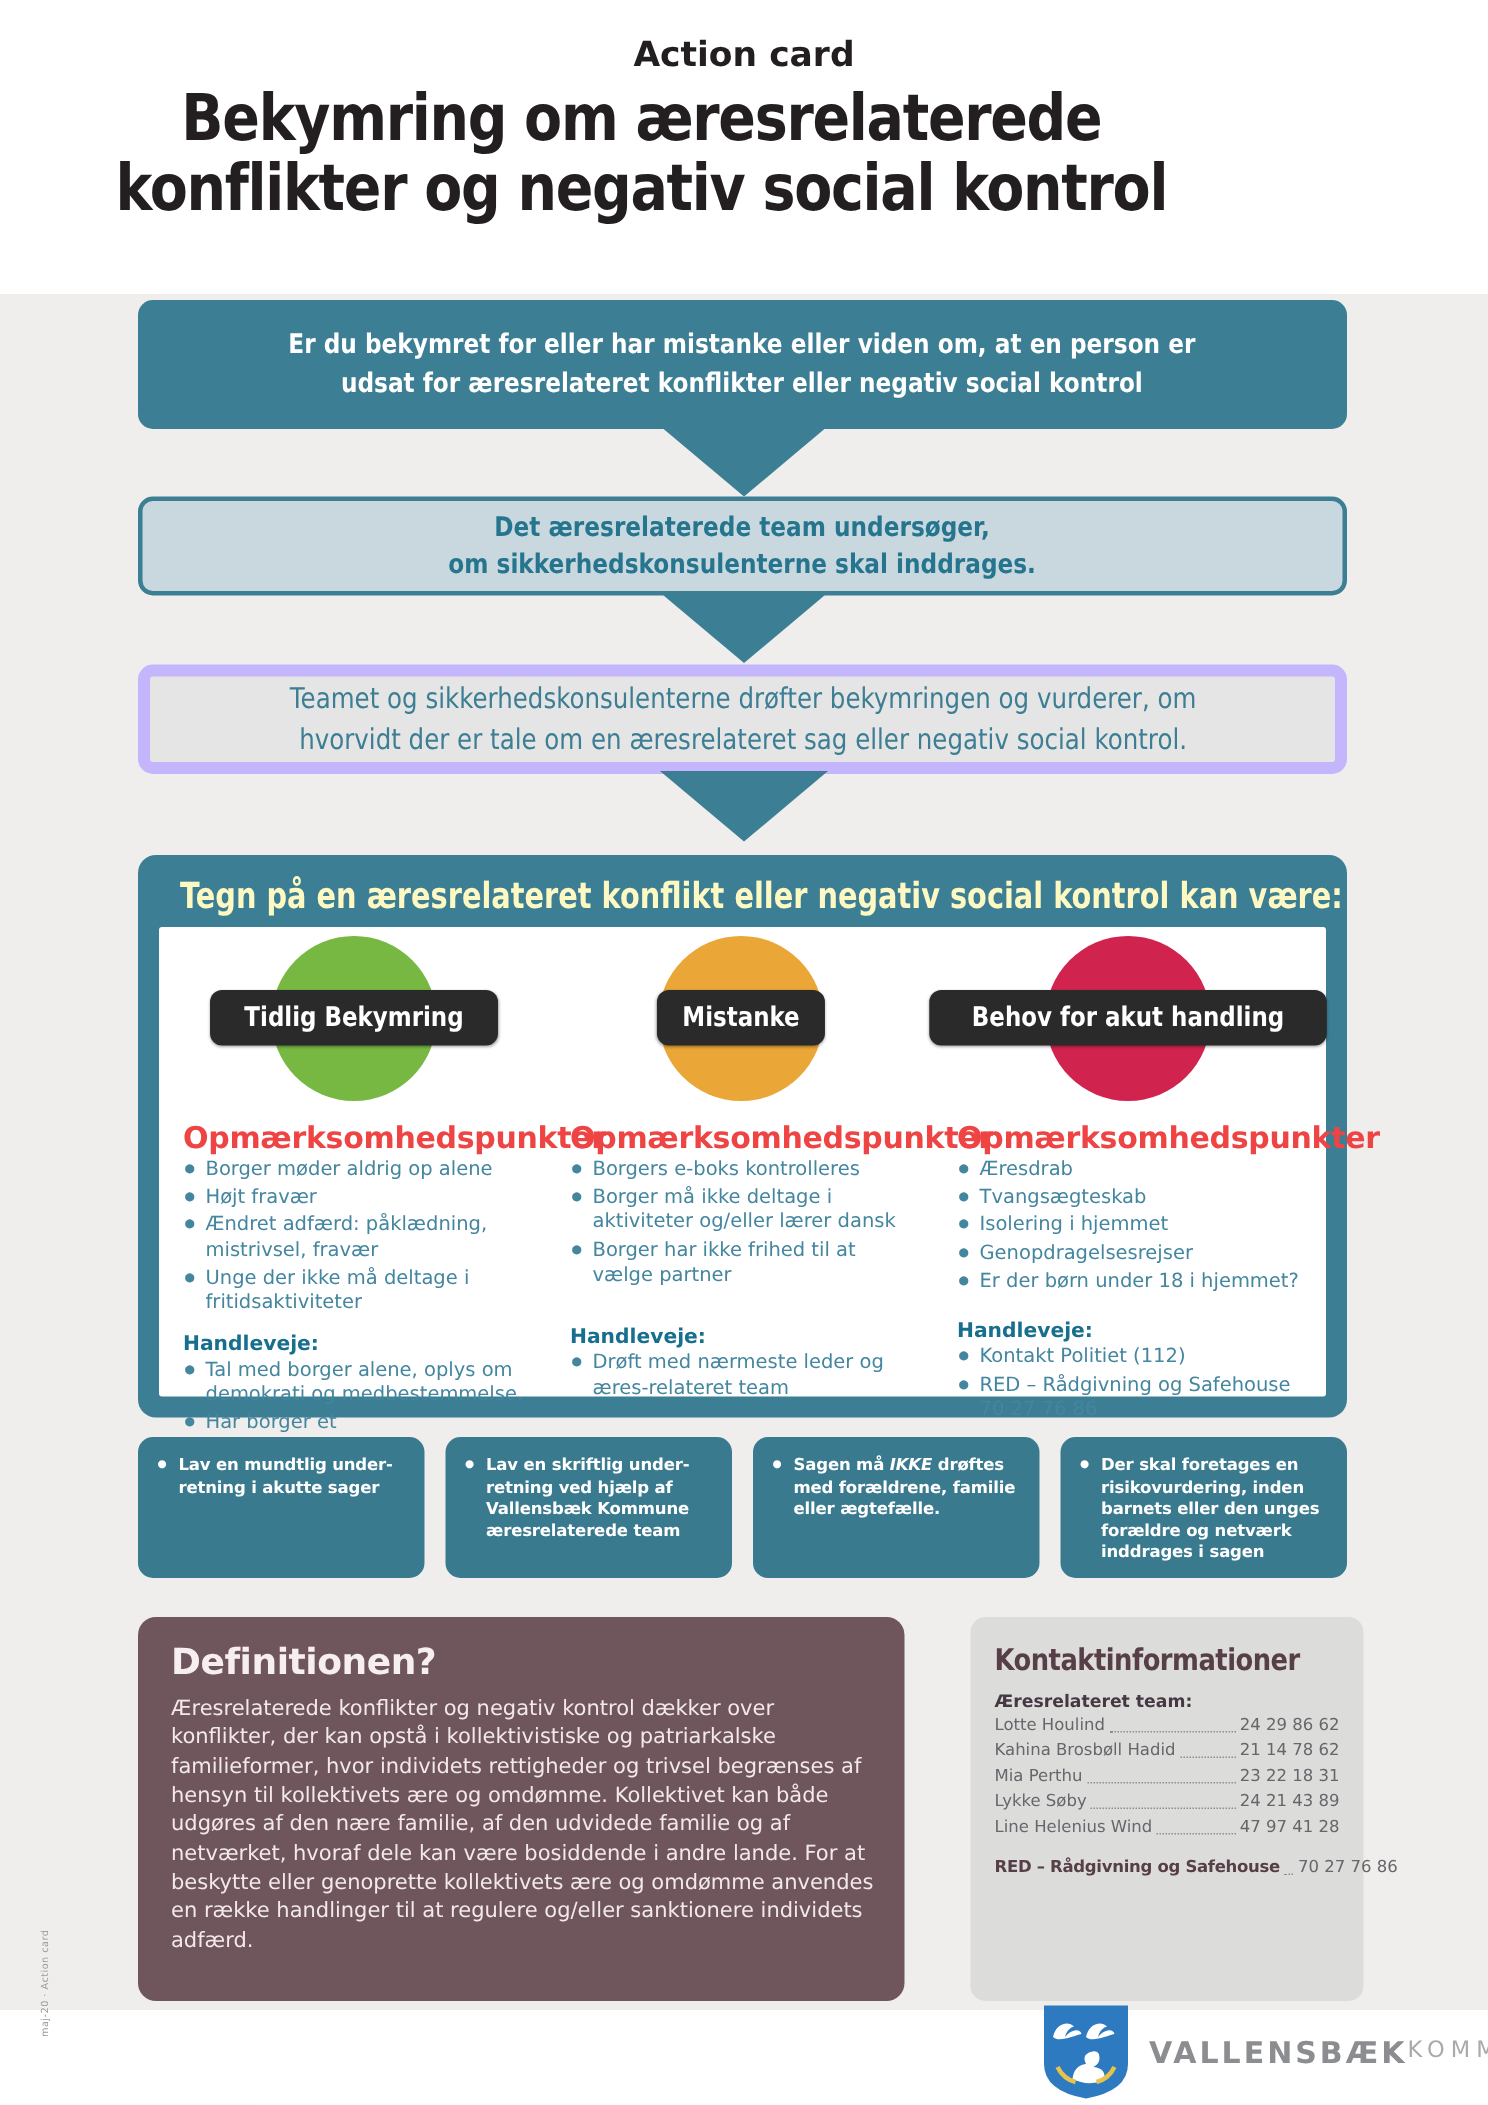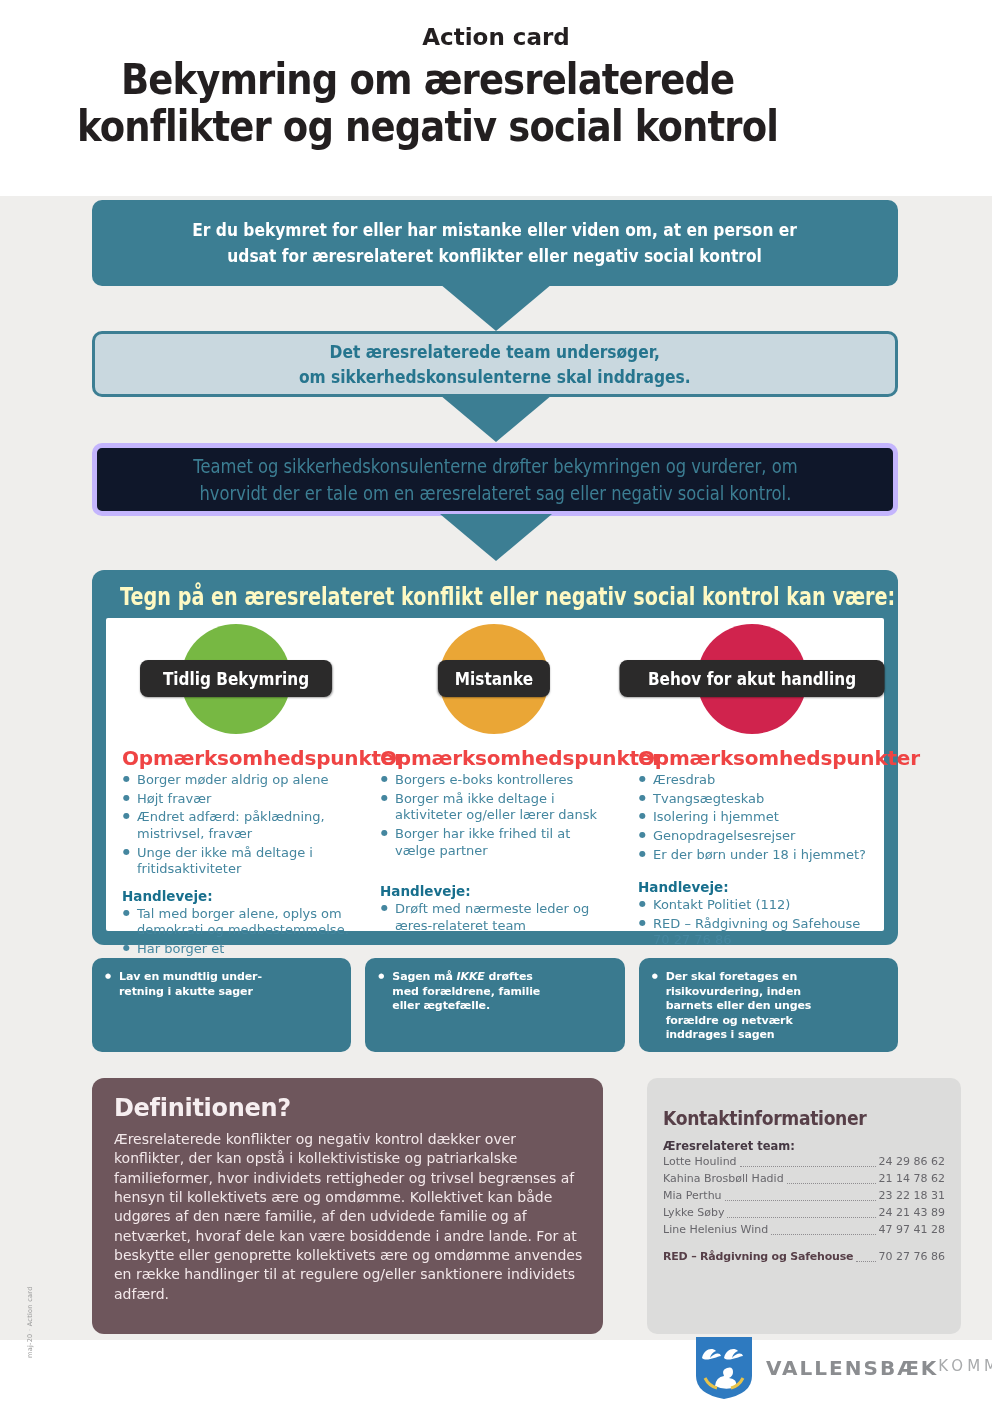--- a/index.html
+++ b/index.html
@@ -14,21 +14,21 @@
   .title  { position:absolute; top:56px; left:0; width:856px; text-align:center;
             font-size:43px; font-weight:bold; color:#231f20; line-height:1.1; letter-spacing:-1px; }
   .cond   { display:inline-block; transform:scaleX(.86); transform-origin:center; white-space:pre-line; }
   .cond-l { display:inline-block; transform:scaleX(.8); transform-origin:left center; white-space:nowrap; }
 
   
   .fbox { position:absolute; left:92px; width:806px; border-radius:10px;
           display:flex; align-items:center; justify-content:center; text-align:center; }
   .fbox1 { top:200px; height:86px; background:#3c7e93; color:#fff; font-weight:bold; font-size:18px; line-height:1.45; }
   .fbox2 { top:331px; height:66px; background:#c9d8df; border:3px solid #3c7e93; color:#26758e; font-weight:bold; font-size:18px; line-height:1.4; }
-  .fbox3 { top:443px; height:73px; background:#0f172a; border:5px solid #c4b5fd; color:#3c7e93; font-size:19px; line-height:1.4; }
+  .fbox3 { top:443px; height:73px; background:#e5e5e5; border:8px solid #c4b5fd; color:#3c7e93; font-size:19px; line-height:1.4; }
   .arrow { position:absolute; left:440px; width:0; height:0;
            border-left:56px solid transparent; border-right:56px solid transparent; border-top:47px solid #3c7e93; }
   .arrow1 { top:284px; } .arrow2 { top:395px; } .arrow3 { top:514px; }
 
   
   .signs { position:absolute; left:92px; top:570px; width:806px; height:375px; background:#3c7e93; border-radius:12px; }
   .signs-header { padding:13px 28px 0 28px; color:#fef9c3; font-weight:bold; font-size:24px; }
   .signs-inner { position:absolute; left:14px; right:14px; top:48px; bottom:14px; background:#fff; border-radius:2px; }
   .scol { position:absolute; top:0; width:252px; height:100%; padding:0 12px; }
   .scol.c0 { left:4px; } .scol.c1 { left:262px; } .scol.c2 { left:520px; }
@@ -52,22 +52,22 @@
   .note p::before { content:"●"; position:absolute; left:1px; top:2px; font-size:7px; color:#fff; }
   .note em { font-style:italic; }
 
   
   .definition { position:absolute; left:92px; top:1078px; width:511px; height:256px; background:#6e565c;
                 border-radius:12px; padding:16px 20px 12px 22px; }
   .definition h2 { color:#f6eef0; font-size:24px; font-weight:bold; letter-spacing:-.3px; }
   .definition p  { margin-top:8px; color:#f3e8ea; font-size:14px; line-height:1.38; }
 
   
-  .contacts { position:absolute; left:647px; top:1078px; width:314px; height:256px; background:#dcdcdb;
-              border-radius:10px; padding:28px 16px; }
+  .contacts { position:absolute; left:647px; top:1078px; width:262px; height:256px; background:#dcdcdb;
+              border-radius:10px; padding:16px 16px; }
   .contacts h2 { color:#573f48; font-size:20px; font-weight:bold; letter-spacing:-.4px; }
   .contacts h2 .cond-l { transform:scaleX(.86); }
   .team-label { margin-top:9px; color:#463843; font-weight:bold; font-size:11.5px; }
   .crow { display:flex; align-items:flex-end; font-size:11px; color:#67666b; line-height:1.55; white-space:nowrap; }
   .crow .leader { flex:1; min-width:6px; border-bottom:1.5px dotted #8f8d90; margin:0 3px 3px 3px; }
   .crow.red-row { margin-top:10px; }
   .crow.red-row .cname { font-weight:bold; color:#573f48; letter-spacing:-.2px; }
   .emergency { margin-top:11px; background:#223c54; border-radius:8px; height:74px; text-align:center; padding-top:11px; }
   .emergency .elabel { color:#fff; font-weight:bold; font-size:11.5px; }
   .emergency .elabel .cond { transform:scaleX(.72); white-space:nowrap; }
@@ -181,20 +181,26 @@
 
     </div>
   </div>
 
   <div class="notes">
     <div class="note">
       <p>Lav en mundtlig under-
 retning i akutte sager</p>
     </div>
     <div class="note">
+      <p>Lav en skriftlig under-
+retning ved hjælp af
+Vallensbæk Kommune
+æresrelaterede team</p>
+    </div>
+    <div class="note">
       <p><span>Sagen må </span><em>IKKE</em><span> drøftes
 med forældrene, familie
 eller ægtefælle.</span></p>
     </div>
     <div class="note">
       <p>Der skal foretages en
 risikovurdering, inden
 barnets eller den unges
 forældre og netværk
 inddrages i sagen</p>

